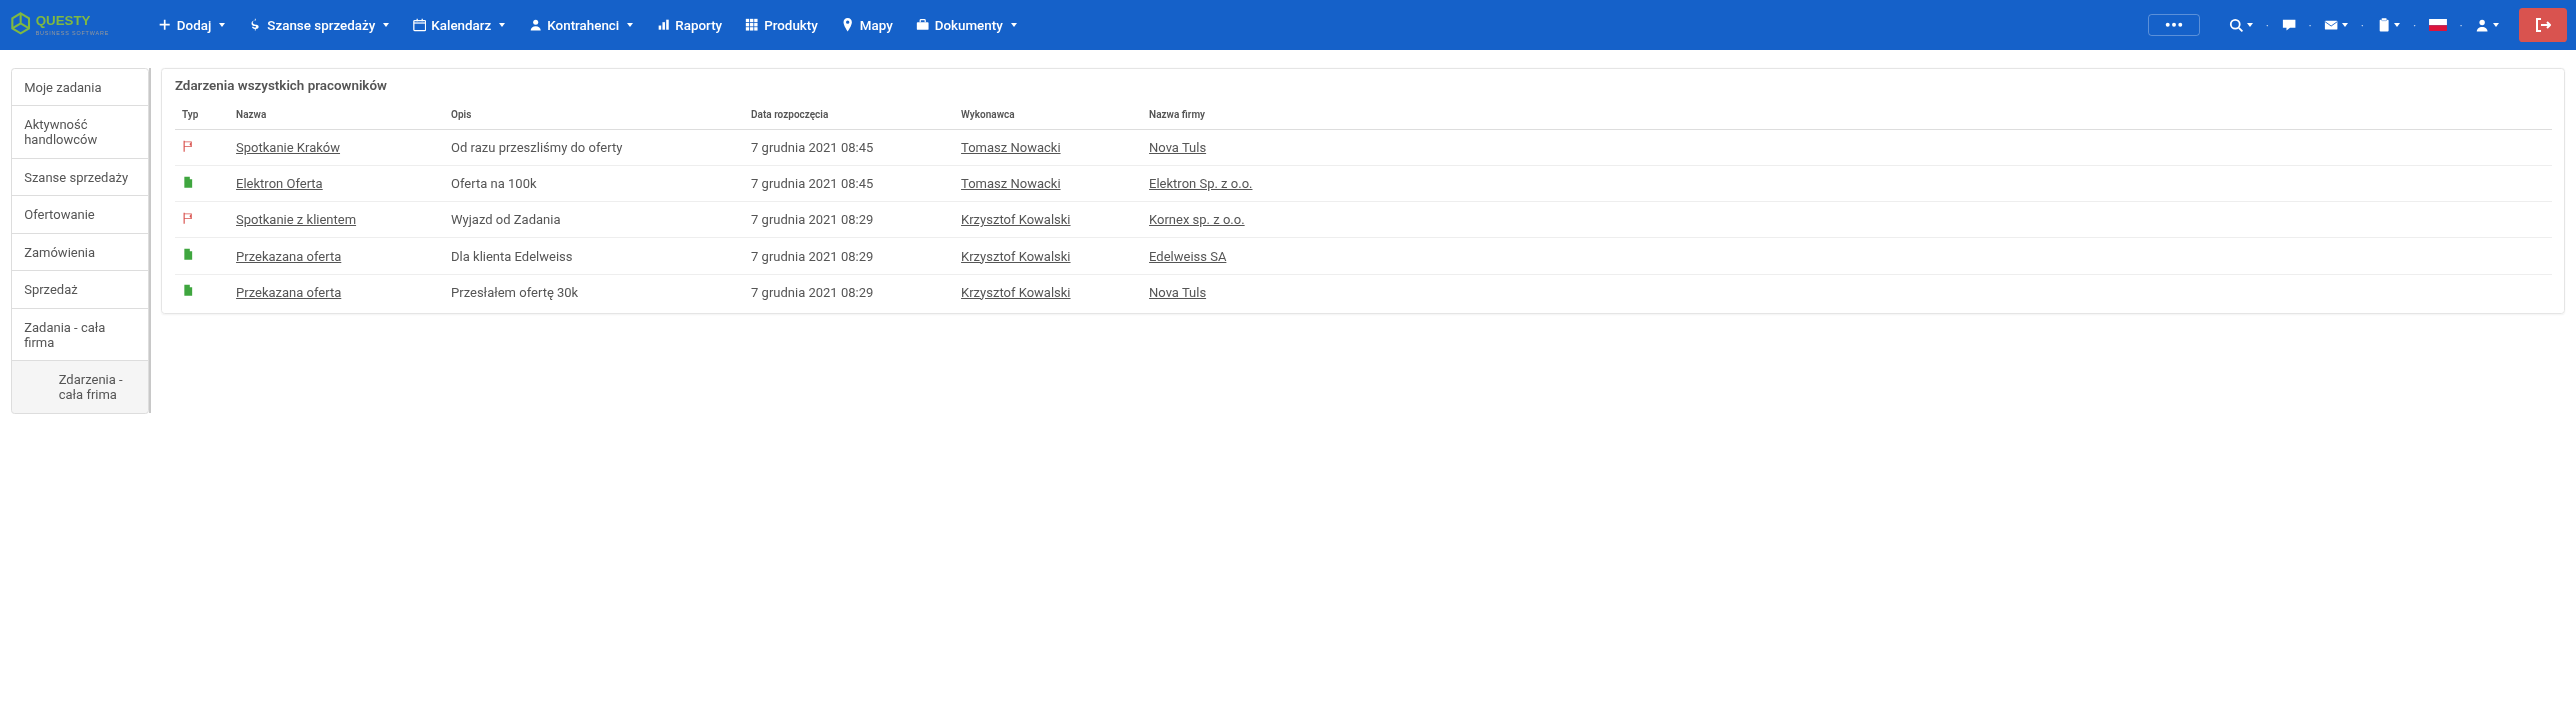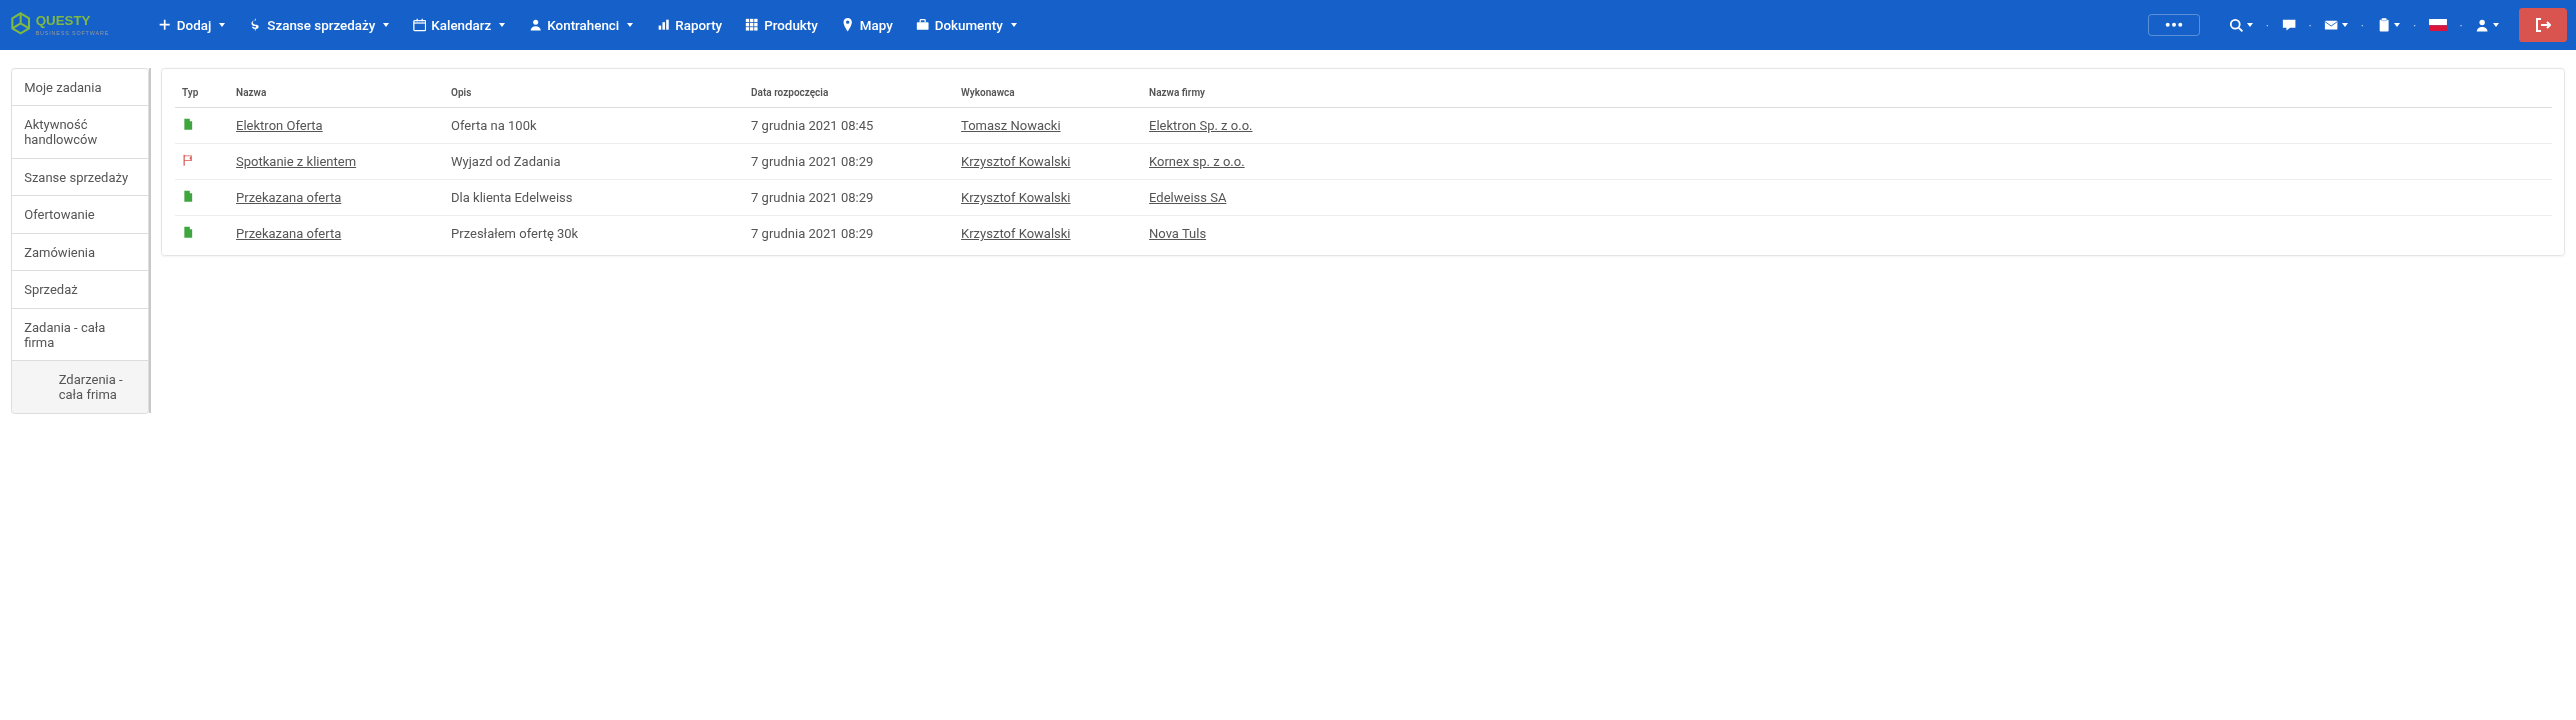--- a/index.html
+++ b/index.html
@@ -200,33 +200,44 @@
     <div class="sidebar-item">Szanse sprzedaży</div>
     <div class="sidebar-item">Ofertowanie</div>
     <div class="sidebar-item">Zamówienia</div>
     <div class="sidebar-item">Sprzedaż</div>
     <div class="sidebar-item">Zadania - cała firma</div>
     <div class="sidebar-item active">Zdarzenia - cała frima</div>
   </div>
 
   <div class="main">
     <div class="panel">
+      <div class="panel-title">Zdarzenia wszystkich pracowników</div>
       <table>
         <thead>
           <tr>
             <th class="col-typ">Typ</th>
             <th class="col-nazwa">Nazwa</th>
             <th class="col-opis">Opis</th>
             <th class="col-data">Data rozpoczęcia</th>
             <th class="col-wyk">Wykonawca</th>
             <th>Nazwa firmy</th>
           </tr>
         </thead>
         <tbody id="table-body">
             <tr>
+              <td><span><svg class="type-icon" viewBox="0 0 16 16" fill="#d9534f">
+                    <path d="M2 1v14h1.5V9l9-0V2l-9 0V1z M3.5 3h8l-2 2.5 2 2.5h-8z"></path>
+                  </svg></span></td>
+              <td><span class="link">Spotkanie Kraków</span></td>
+              <td>Od razu przeszliśmy do oferty</td>
+              <td>7 grudnia 2021 08:45</td>
+              <td><span class="link">Tomasz Nowacki</span></td>
+              <td><span class="link">Nova Tuls</span></td>
+            </tr>
+            <tr>
               <td><span><svg class="type-icon" viewBox="0 0 16 16" fill="#3fa63f">
                     <path d="M3 1h7l3 3v11H3z M10 1v3h3"></path>
                   </svg></span></td>
               <td><span class="link">Elektron Oferta</span></td>
               <td>Oferta na 100k</td>
               <td>7 grudnia 2021 08:45</td>
               <td><span class="link">Tomasz Nowacki</span></td>
               <td><span class="link">Elektron Sp. z o.o.</span></td>
             </tr>
             <tr>

